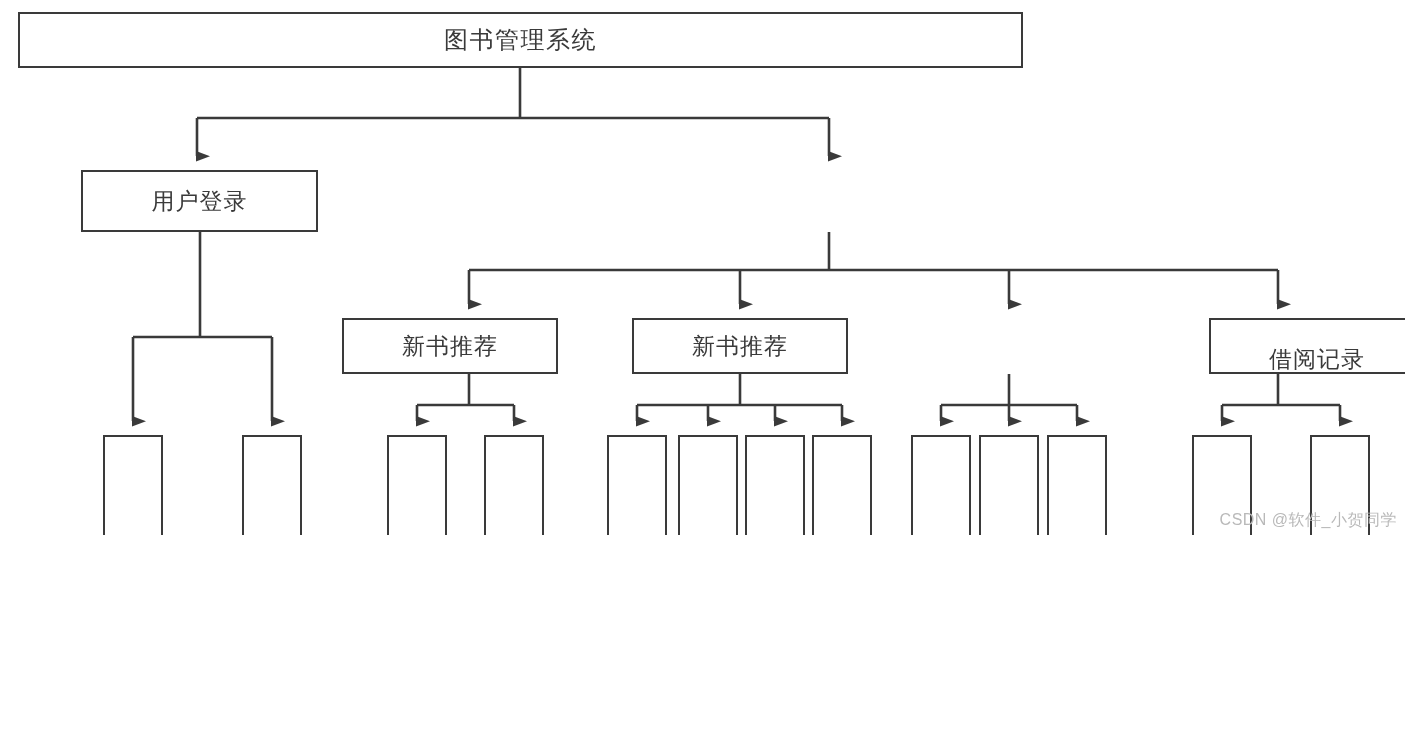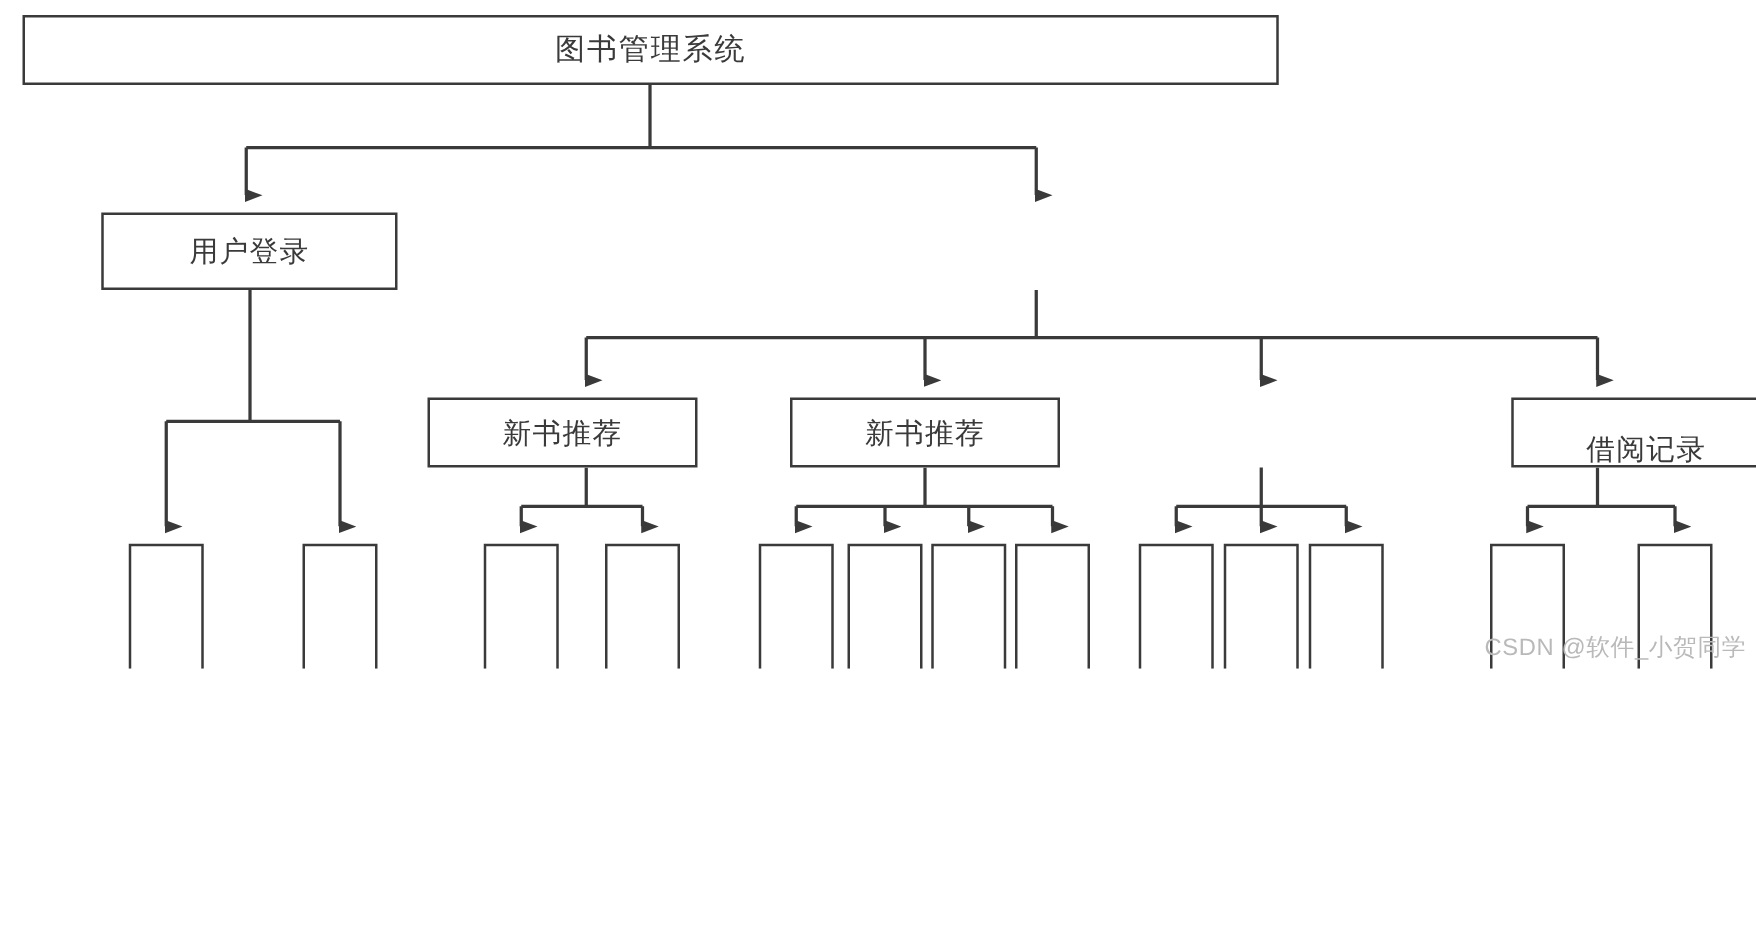--- a/index.html
+++ b/index.html
@@ -66,21 +66,21 @@
     overflow: visible;
   }
   .node.vert.long .node-label {
     letter-spacing: 2px;
     line-height: 1.2;
   }
   #watermark {
     position: absolute;
     right: 8px;
     bottom: 4px;
-    font-size: 19px;
+    font-size: 16px;
     color: #b9b9b9;
     white-space: nowrap;
     letter-spacing: 0.5px;
     font-family: "Liberation Sans", "DejaVu Sans", sans-serif;
   }
 </style>
 </head>
 <body>
 
 <div id="canvas">

